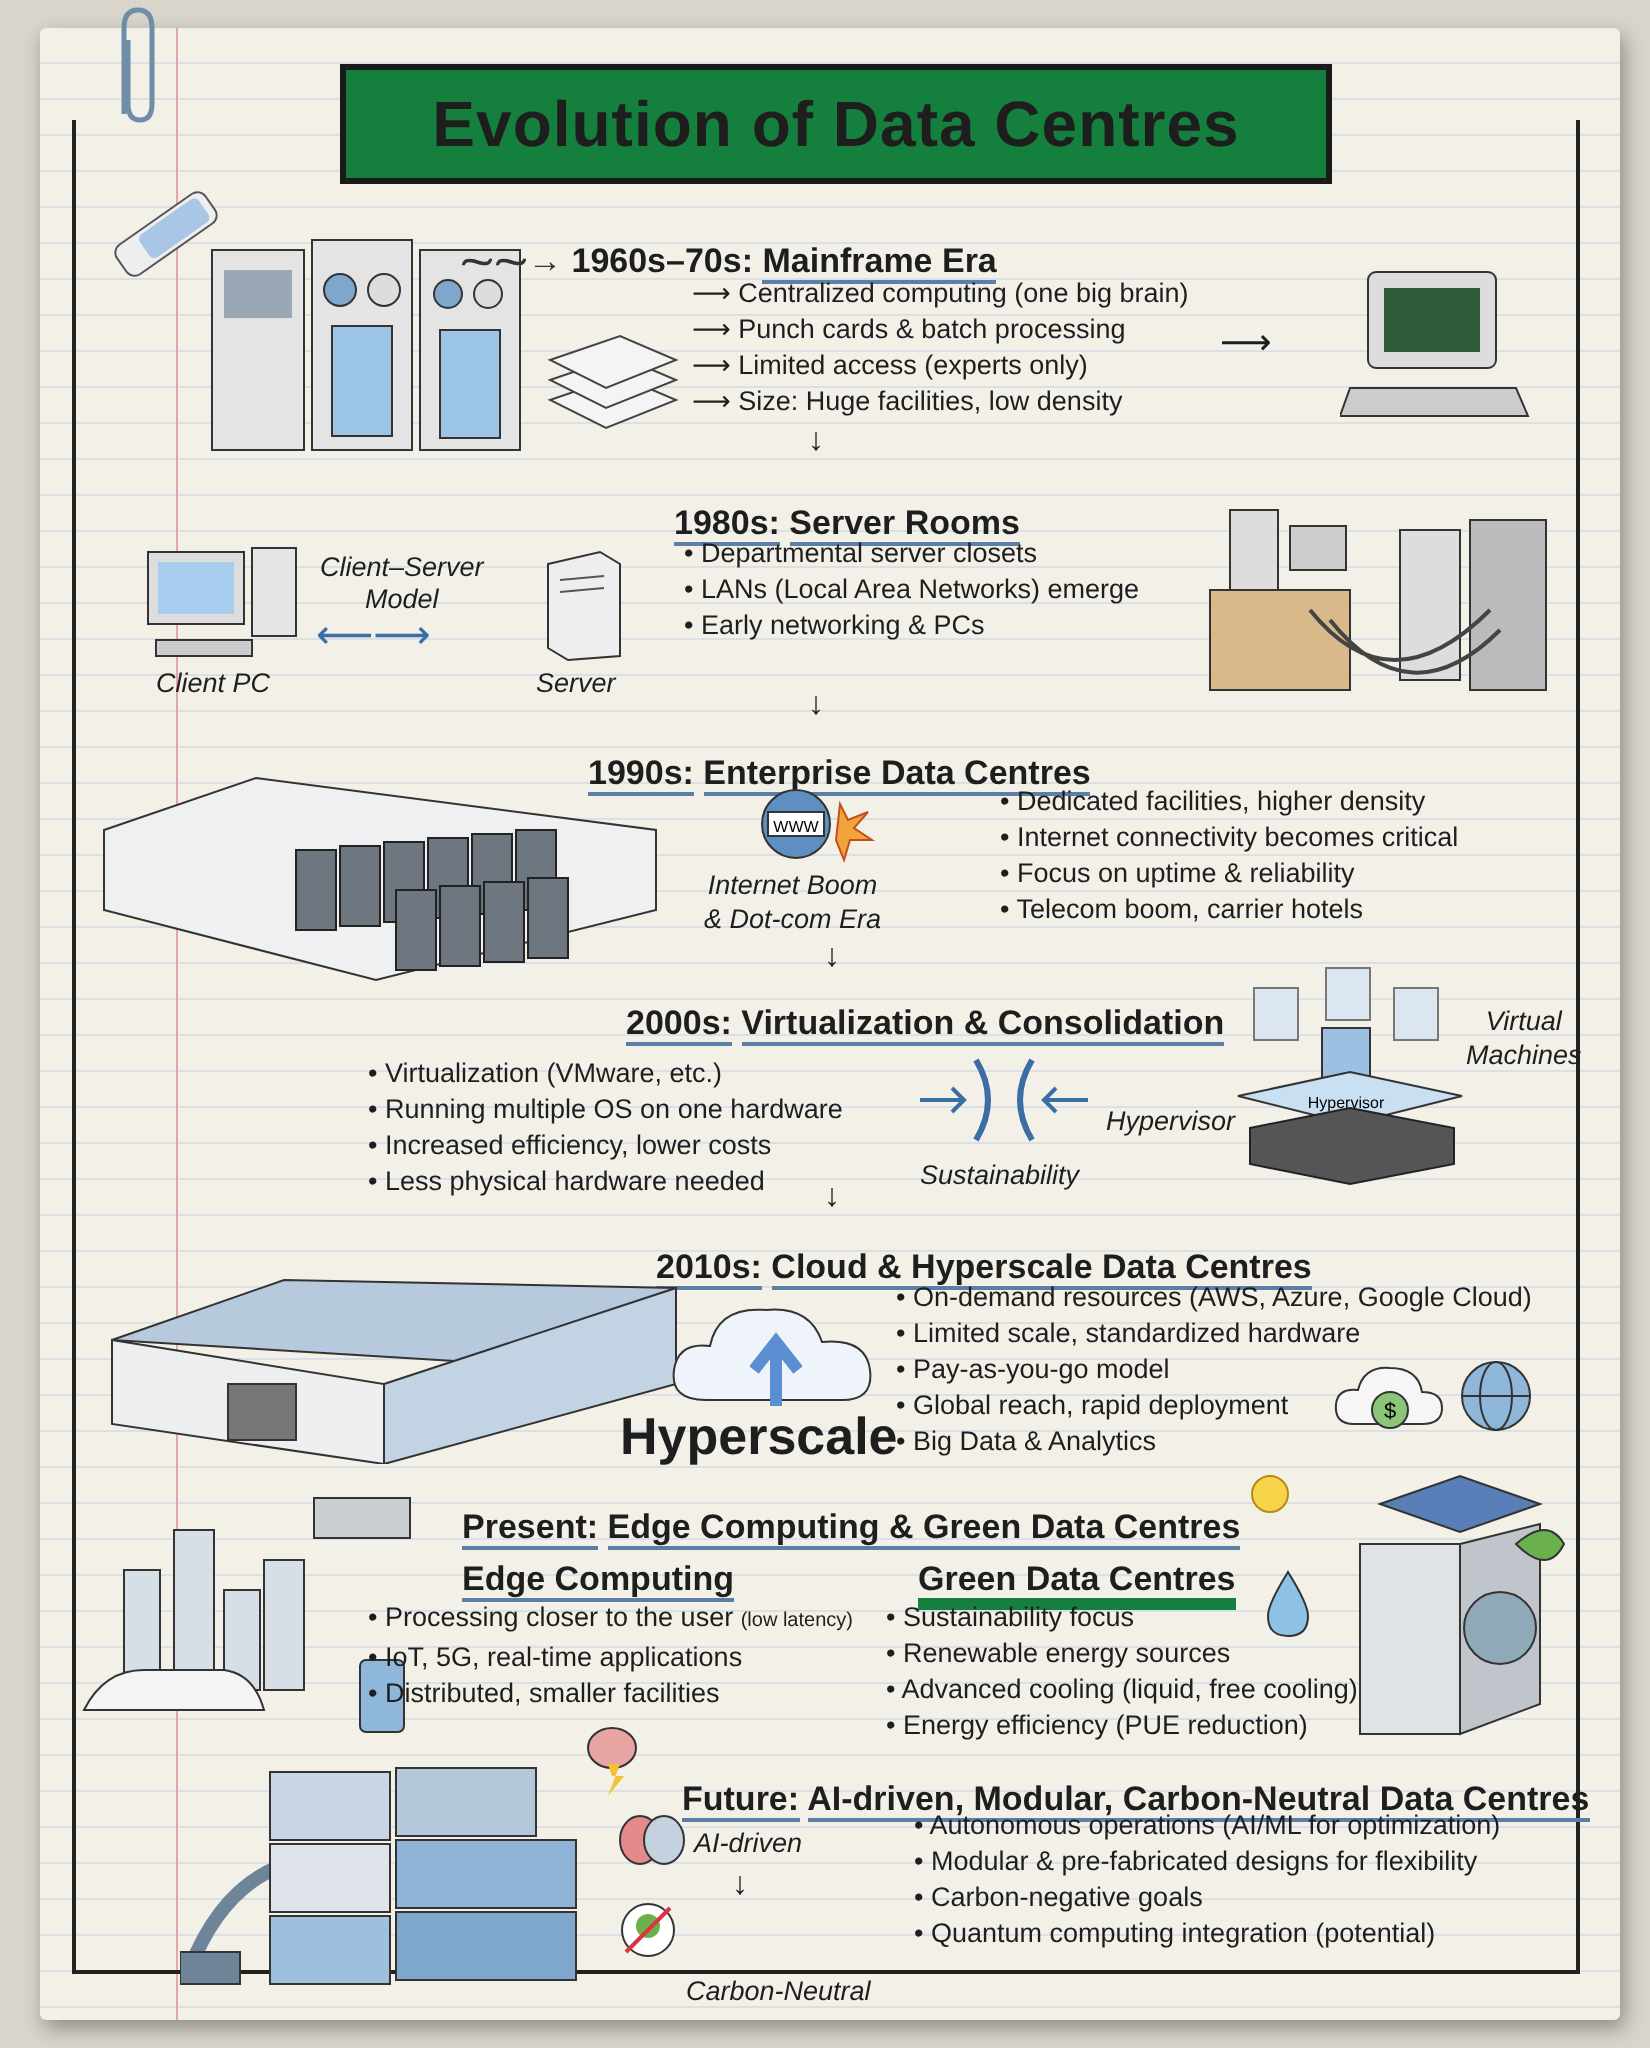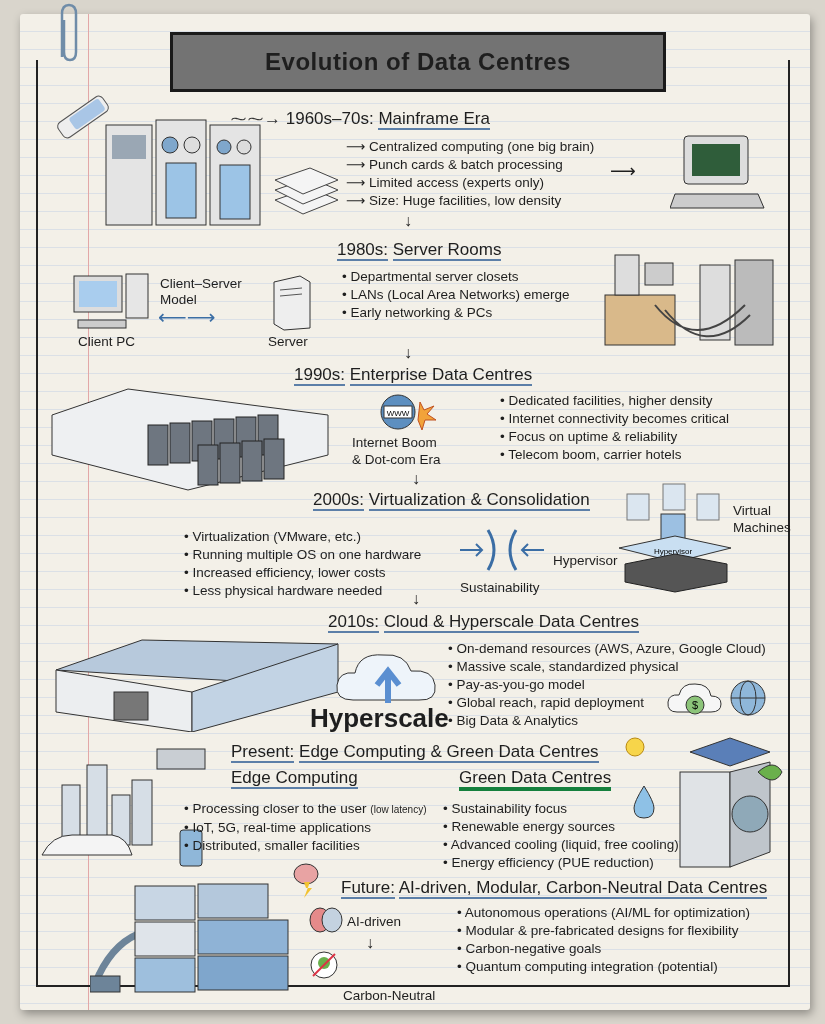--- a/index.html
+++ b/index.html
@@ -2,30 +2,30 @@
 <html><head>
 <meta charset="utf-8">
 <style>
   html,body{margin:0;padding:0;}
   body{width:825px;height:1024px;background:#d9d5cc;position:relative;overflow:hidden;font-family:"Liberation Sans",sans-serif;color:#1e1e1e;}
   .paper{position:absolute;left:20px;top:14px;width:790px;height:996px;background:#f3f0e8;
     background-image:repeating-linear-gradient(to bottom,transparent 0,transparent 17px,#dbe0e6 17px,#dbe0e6 18px);
     box-shadow:2px 4px 10px rgba(0,0,0,.35);border-radius:3px;}
   .margin-line{position:absolute;left:88px;top:14px;width:1px;height:996px;background:#e2a7a7;}
   .frame{position:absolute;left:36px;top:60px;width:750px;height:925px;border-left:2px solid #222;border-right:2px solid #222;border-bottom:2px solid #222;}
-  .title-box{position:absolute;left:170px;top:32px;width:490px;height:54px;border:3px solid #1a1a1a;background:#737373;
-    display:flex;align-items:center;justify-content:center;font-size:24px;font-weight:bold;letter-spacing:.5px;}
+  .title-box{position:absolute;left:170px;top:32px;width:490px;height:54px;border:3px solid #1a1a1a;background:#15803d;
+    display:flex;align-items:center;justify-content:center;font-size:32px;font-weight:bold;letter-spacing:.5px;}
   .abs{position:absolute;}
-  .h{font-size:17px;font-weight:normal;white-space:nowrap;}
+  .h{font-size:17px;font-weight:bold;white-space:nowrap;margin-top:12px;}
   .h .ul{border-bottom:2px solid #5c7fa8;}
-  .h.green .ul2{border-bottom:4px solid #15803d;}
+  .h.green .ul2{border-bottom:6px solid #15803d;}
   ul.b{list-style:none;margin:0;padding:0;font-size:13.5px;line-height:18px;white-space:nowrap;}
   ul.b li::before{content:"• ";}
   ul.a li::before{content:"⟶ ";}
-  .lbl{font-size:13.5px;white-space:nowrap;}
+  .lbl{font-size:13.5px;text-align:center;white-space:nowrap;font-style:italic;}
   .arrow-down{font-size:16px;}
   .small{font-size:10px;}
 </style>
 </head>
 <body>
 
 <div class="paper"></div>
 <div class="margin-line"></div>
 <div class="frame"></div>
 
@@ -196,21 +196,21 @@
   <path d="M140 80 L286 32 L286 80 L140 120 Z" fill="#c2d3e4" stroke="#333"></path>
   <rect x="62" y="80" width="34" height="28" fill="#777" stroke="#333"></rect>
 </svg>
 <svg class="abs" style="left:333px;top:645px" width="110" height="62">
   <path d="M20 55 Q2 55 4 40 Q6 26 22 28 Q26 8 50 10 Q72 8 78 26 Q100 24 102 40 Q104 56 86 55 Z" fill="#eef4fa" stroke="#333"></path>
   <path d="M55 58 L55 30 M44 40 L55 26 L66 40" stroke="#5b8fd1" stroke-width="6" fill="none"></path>
 </svg>
 <div class="abs" style="left:310px;top:703px;font-size:26px;font-weight:bold">Hyperscale</div>
 <ul class="b abs" style="left:448px;top:640px">
   <li>On-demand resources (AWS, Azure, Google Cloud)</li>
-  <li>Massive scale, standardized physical</li>
+  <li>Limited scale, standardized hardware</li>
   <li>Pay-as-you-go model</li>
   <li>Global reach, rapid deployment</li>
   <li>Big Data &amp; Analytics</li>
 </ul>
 <svg class="abs" style="left:665px;top:678px" width="58" height="40">
   <path d="M12 34 Q2 34 3 24 Q4 16 14 17 Q17 5 30 6 Q44 6 46 18 Q56 18 56 26 Q56 34 46 34 Z" fill="#f6f6f6" stroke="#333"></path>
   <circle cx="30" cy="27" r="9" fill="#8cc47a" stroke="#333"></circle>
     <text x="30" y="31" font-size="11" text-anchor="middle" font-family="Liberation Sans, sans-serif">$</text>
 </svg>
 <svg class="abs" style="left:728px;top:678px" width="40" height="40">

